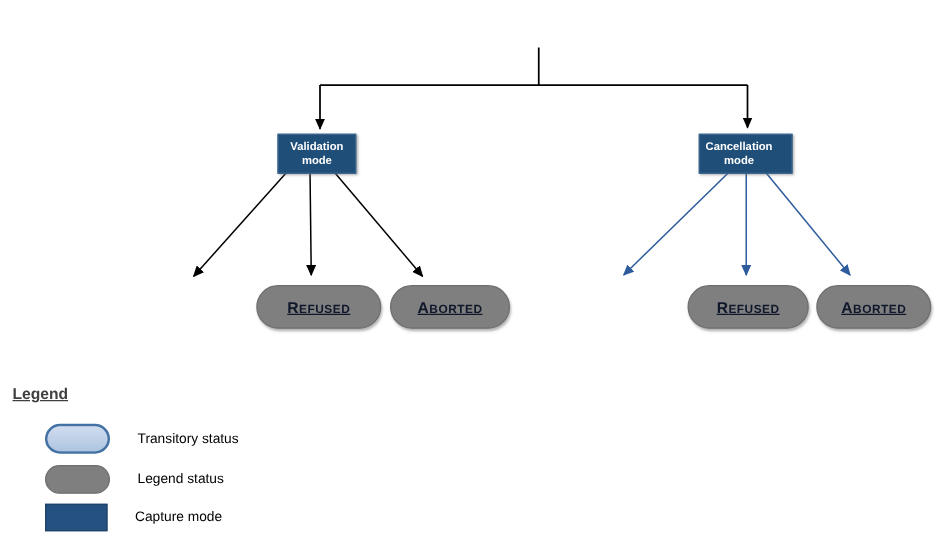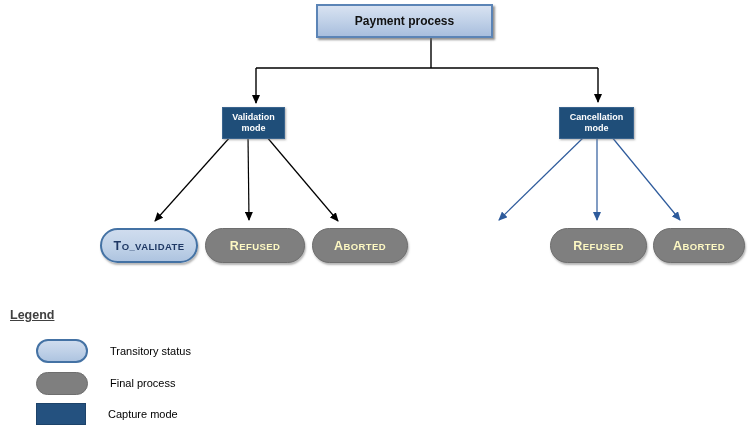--- a/index.html
+++ b/index.html
@@ -30,21 +30,21 @@
   
   .mode-box {
     width: 63px; height: 28px; top: 107px;
     background: #1f4e79;
     border: 1px solid #3a648e;
     box-shadow: 1px 1px 2px rgba(120,120,120,0.6);
     color: #ffffff; font-size: 9px; font-weight: bold; line-height: 1.25;
     padding: 15px;
   }
   .mode-validation { left: 222px; }
-  .mode-cancellation { left: 559px; width: 75px; }
+  .mode-cancellation { left: 559px; width: 75px; justify-content: flex-end; }
 
   
   .oval {
     top: 228px; height: 35px;
     border-radius: 18px;
     font-weight: bold;
     box-shadow: 1px 2px 2px rgba(110,110,110,0.5);
   }
   .oval .status-label {
     display: block;
@@ -53,21 +53,22 @@
   }
   .oval .status-label::first-letter { font-size: 12.5px; }
   .oval-transitory {
     background: linear-gradient(180deg, #cfdcee 0%, #c0d2e8 55%, #aec4e0 100%);
     border: 2px solid #4472a4;
     color: #1f3864;
   }
   .oval-final {
     background: #7f7f7f;
     border: 1px solid #6e6e6e;
-    color: #fef9c3;
+    color: #0f172a;
+    text-decoration: underline;
   }
   .ov-1 { left: 100px; width: 98px; }
   .ov-2 { left: 205px; width: 100px; }
   .ov-3 { left: 312px; width: 96px; }
   .ov-4 { left: 447px; width: 96px; }
   .ov-5 { left: 550px; width: 97px; }
   .ov-6 { left: 653px; width: 92px; }
 
   
   .legend-title {
@@ -123,34 +124,28 @@
 
     <path d="M231,136 L155,221" stroke="#000000" stroke-width="1.2" fill="none" marker-end="url(#arrow-black)"></path>
     <path d="M248,136 L249,220" stroke="#000000" stroke-width="1.2" fill="none" marker-end="url(#arrow-black)"></path>
     <path d="M266,136 L338,221" stroke="#000000" stroke-width="1.2" fill="none" marker-end="url(#arrow-black)"></path>
 
     <path d="M585,136 L499,220" stroke="#2e5b9c" stroke-width="1.2" fill="none" marker-end="url(#arrow-blue)"></path>
     <path d="M597,136 L597,220" stroke="#2e5b9c" stroke-width="1.2" fill="none" marker-end="url(#arrow-blue)"></path>
     <path d="M611,136 L680,220" stroke="#2e5b9c" stroke-width="1.2" fill="none" marker-end="url(#arrow-blue)"></path>
   </svg>
 
-  <div class="node root-box">
-    <span>Payment process</span>
-  </div>
 
   <div class="node mode-box mode-validation">
     <span>Validation mode</span>
   </div>
   <div class="node mode-box mode-cancellation">
     <span>Cancellation mode</span>
   </div>
 
-  <div class="node oval oval-transitory ov-1">
-    <span class="status-label">TO_VALIDATE</span>
-  </div>
   <div class="node oval oval-final ov-2">
     <span class="status-label">REFUSED</span>
   </div>
   <div class="node oval oval-final ov-3">
     <span class="status-label">ABORTED</span>
   </div>
 
   <div class="node oval oval-final ov-5">
     <span class="status-label">REFUSED</span>
   </div>
@@ -159,20 +154,20 @@
   </div>
 
   <div class="legend-title">Legend</div>
 
   <div class="legend-row legend-row-1">
     <span class="swatch swatch-transitory"></span>
     <span class="legend-label">Transitory status</span>
   </div>
   <div class="legend-row legend-row-2">
     <span class="swatch swatch-final"></span>
-    <span class="legend-label">Final process</span>
+    <span class="legend-label">Legend status</span>
   </div>
   <div class="legend-row legend-row-3">
     <span class="swatch swatch-capture"></span>
     <span class="legend-label">Capture mode</span>
   </div>
 
 </div>
 
 </body></html>

